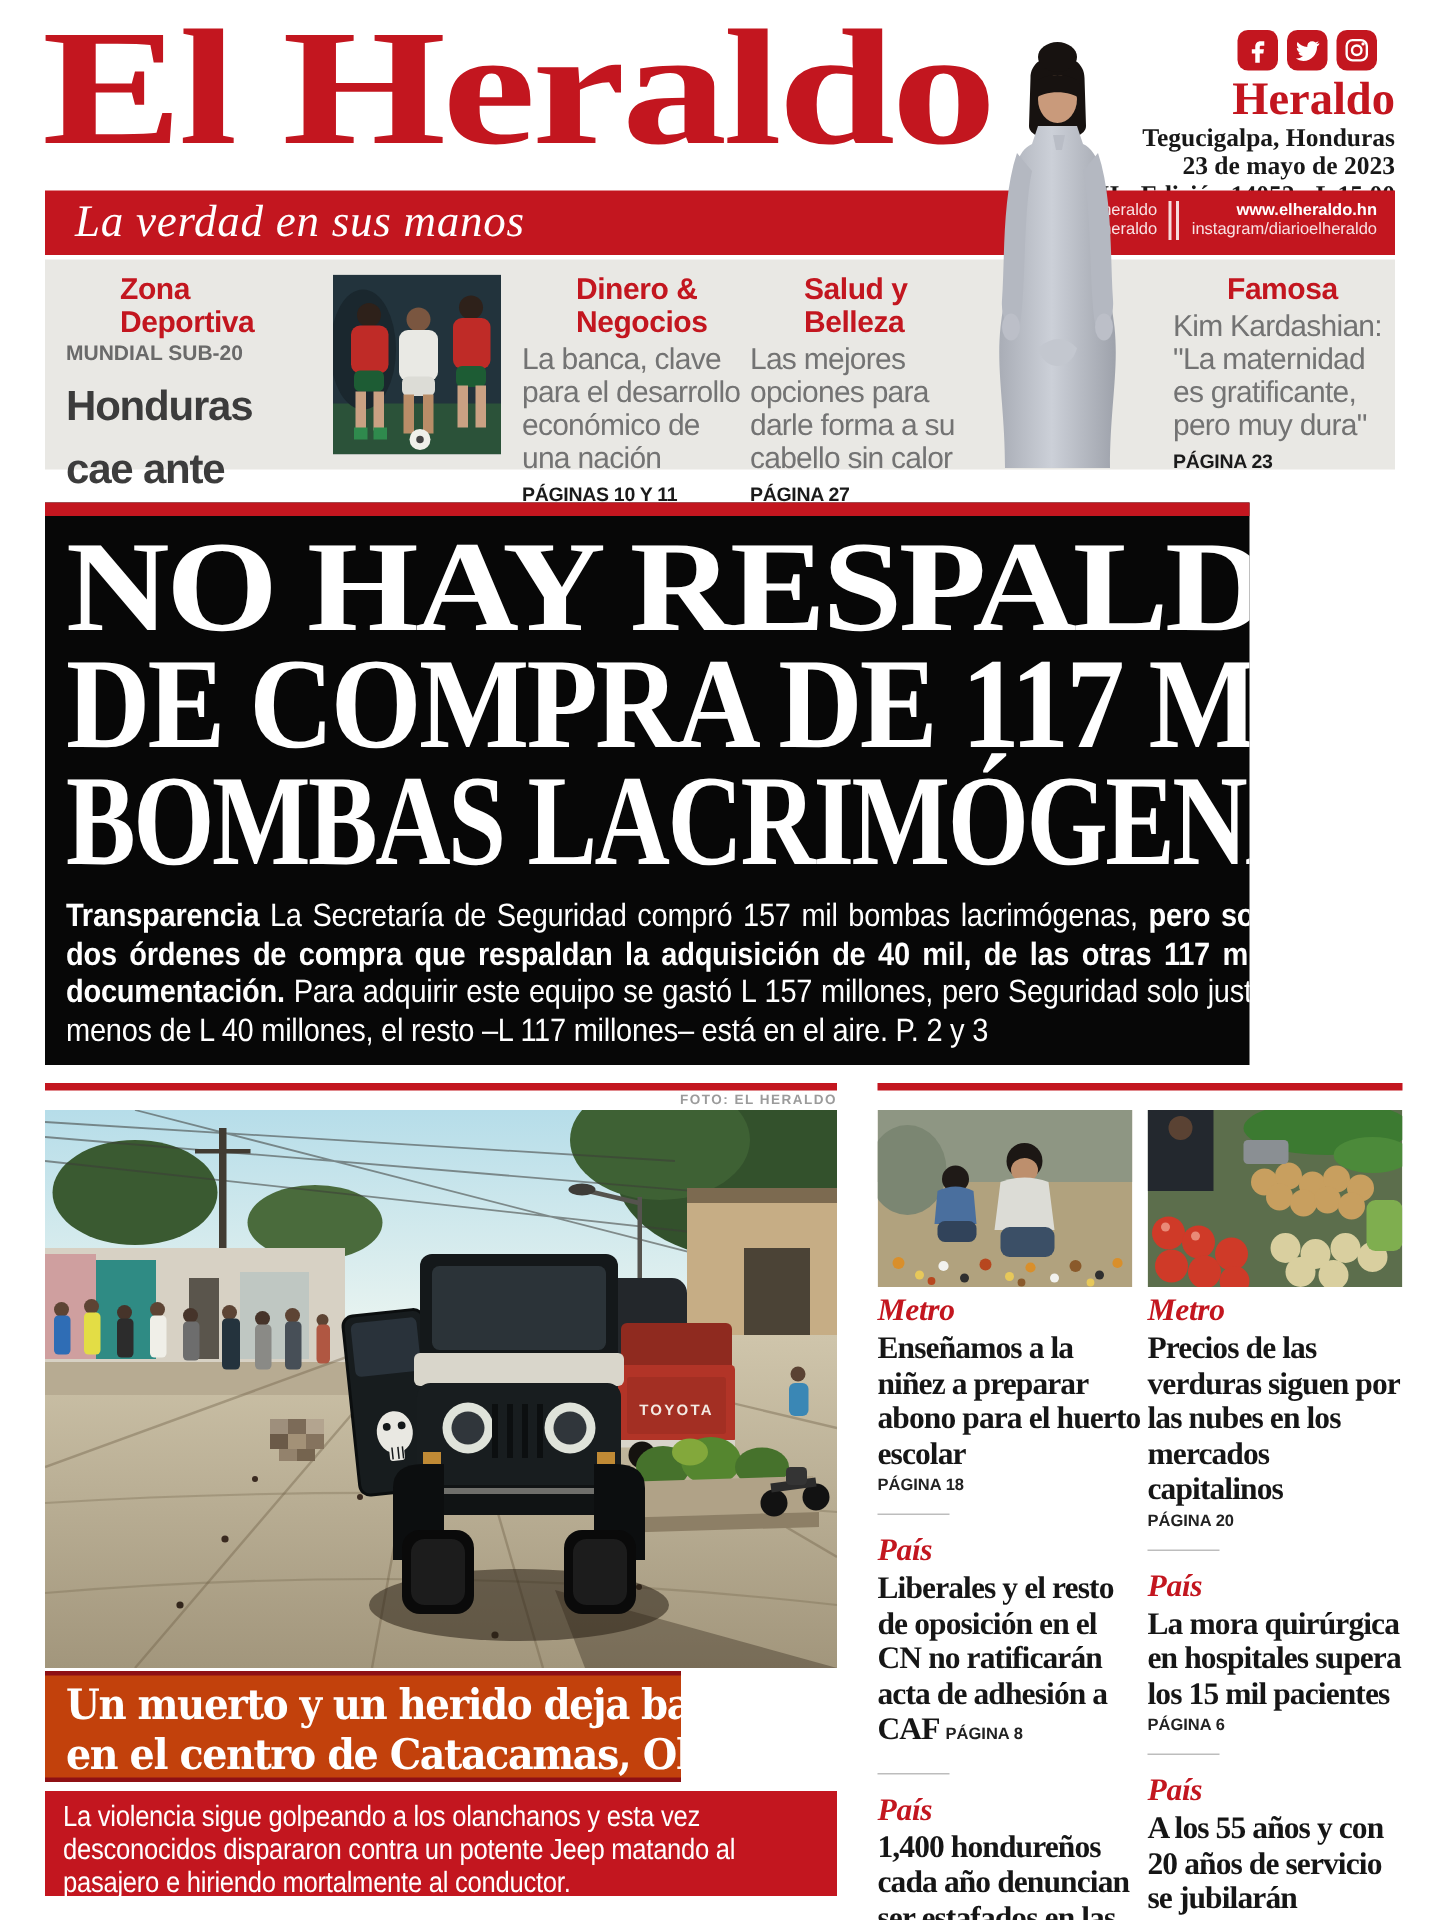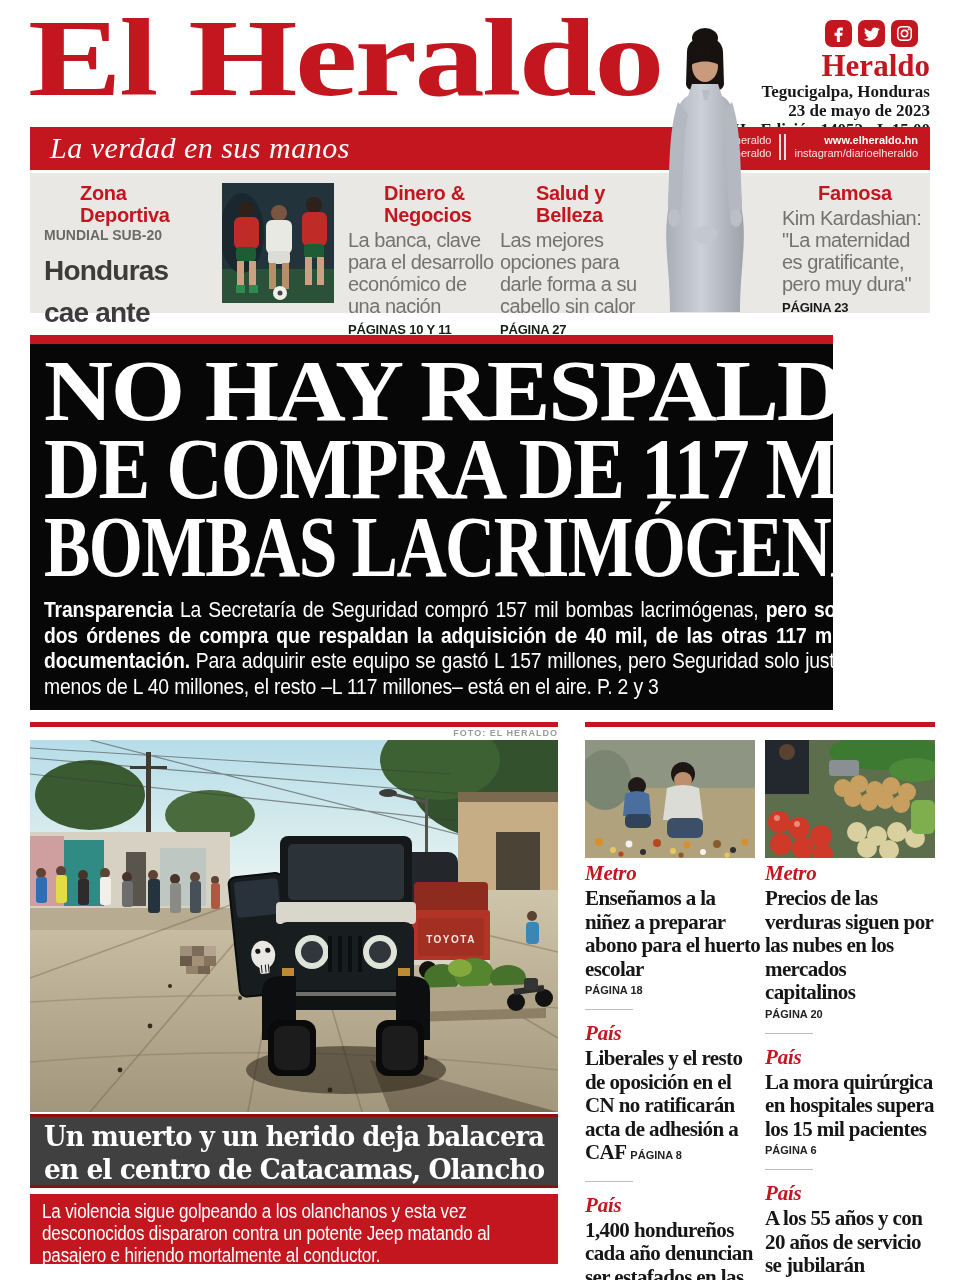--- a/index.html
+++ b/index.html
@@ -58,21 +58,21 @@
   .deck b{font-weight:700;}
 
   
   .rule-red{height:5px;background:#c3161f;}
   .rule-left{left:30px;top:722px;width:528px;}
   .rule-right{left:585px;top:722px;width:350px;}
   .credit{left:30px;top:728px;width:528px;text-align:right;font-size:9px;letter-spacing:1px;
       color:#9b9b9b;font-weight:700;}
   .front-photo{left:30px;top:740px;width:528px;height:372px;overflow:hidden;background:#f0abfc;}
 
-  .photo-head{left:30px;top:1114px;width:528px;height:74px;background:#404040;
+  .photo-head{left:30px;top:1114px;width:424px;height:74px;background:#c2410c;
       border-top:3px solid #8e1014;border-bottom:3px solid #8e1014;box-sizing:border-box;
       padding:3px 14px 0 14px;}
   .photo-head .fitline{font-family:"DejaVu Serif",serif;font-weight:700;color:#fff;
       font-size:28px;line-height:33px;letter-spacing:-1px;}
   .photo-cap{left:30px;top:1194px;width:528px;height:70px;background:#c3161f;box-sizing:border-box;
       padding:6px 12px;}
   .photo-cap .cap-inner{width:576px;transform:scaleX(0.875);transform-origin:left top;
       color:#fff;font-size:19.5px;line-height:22px;letter-spacing:-0.2px;}
   .photo-cap .cap-page{font-weight:700;}
 

